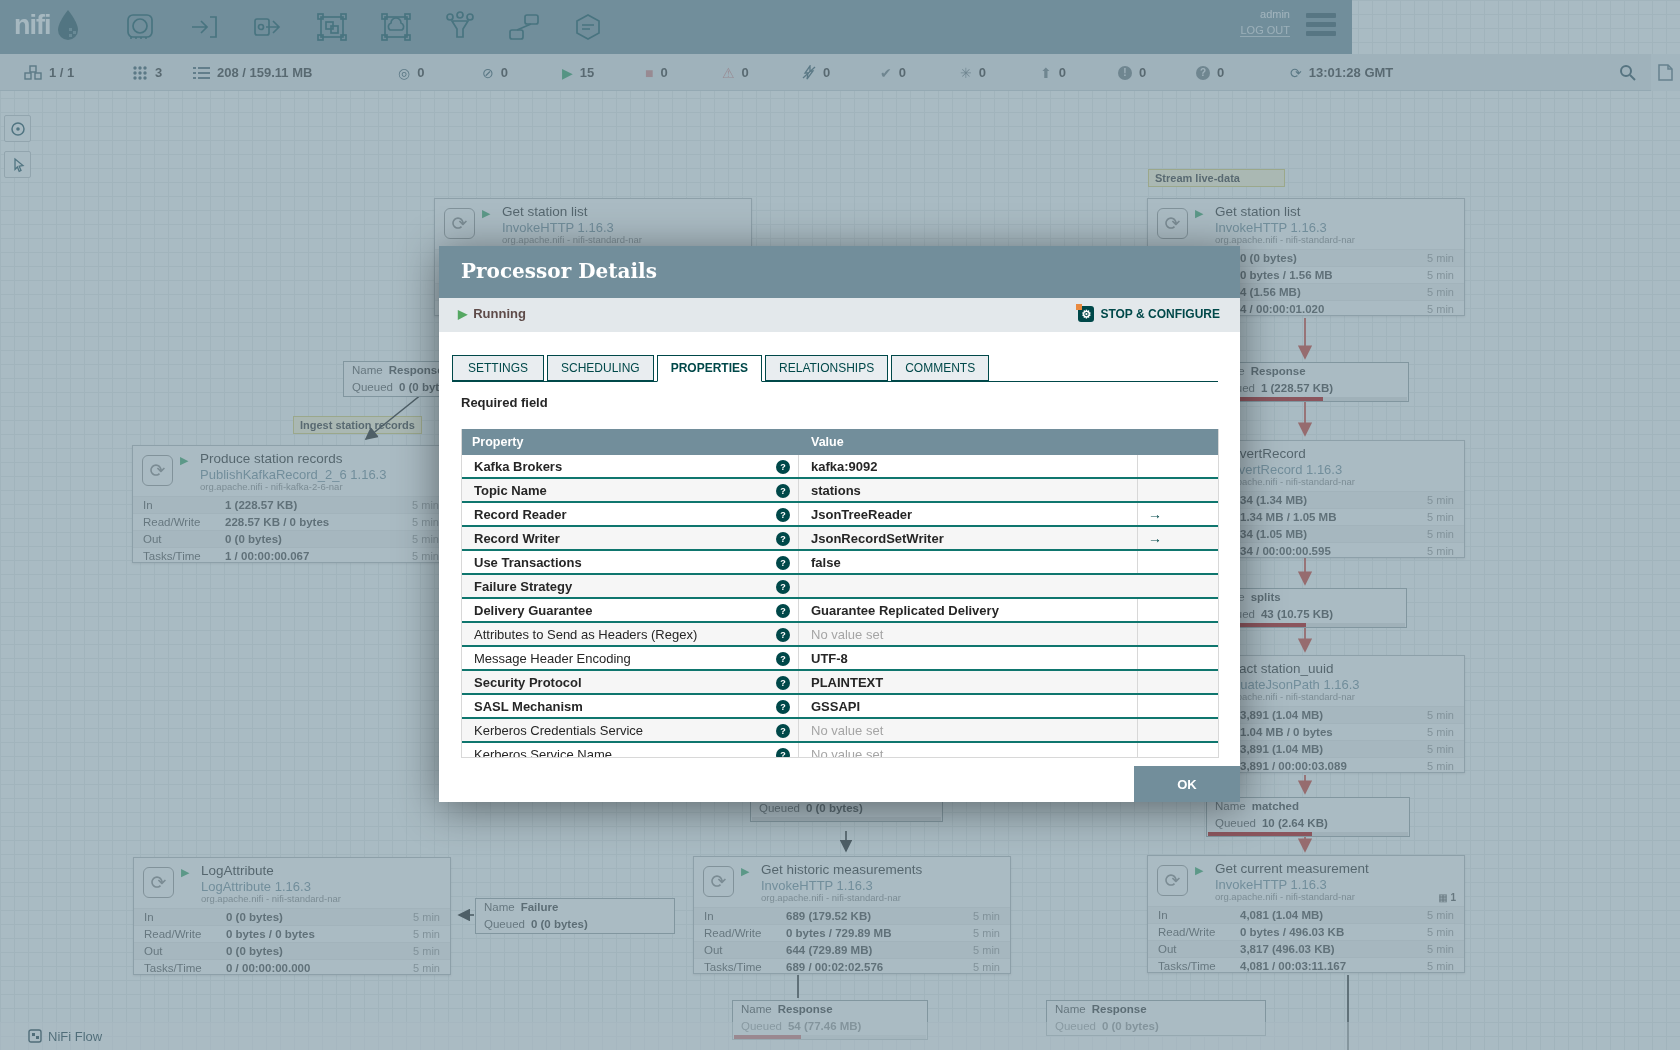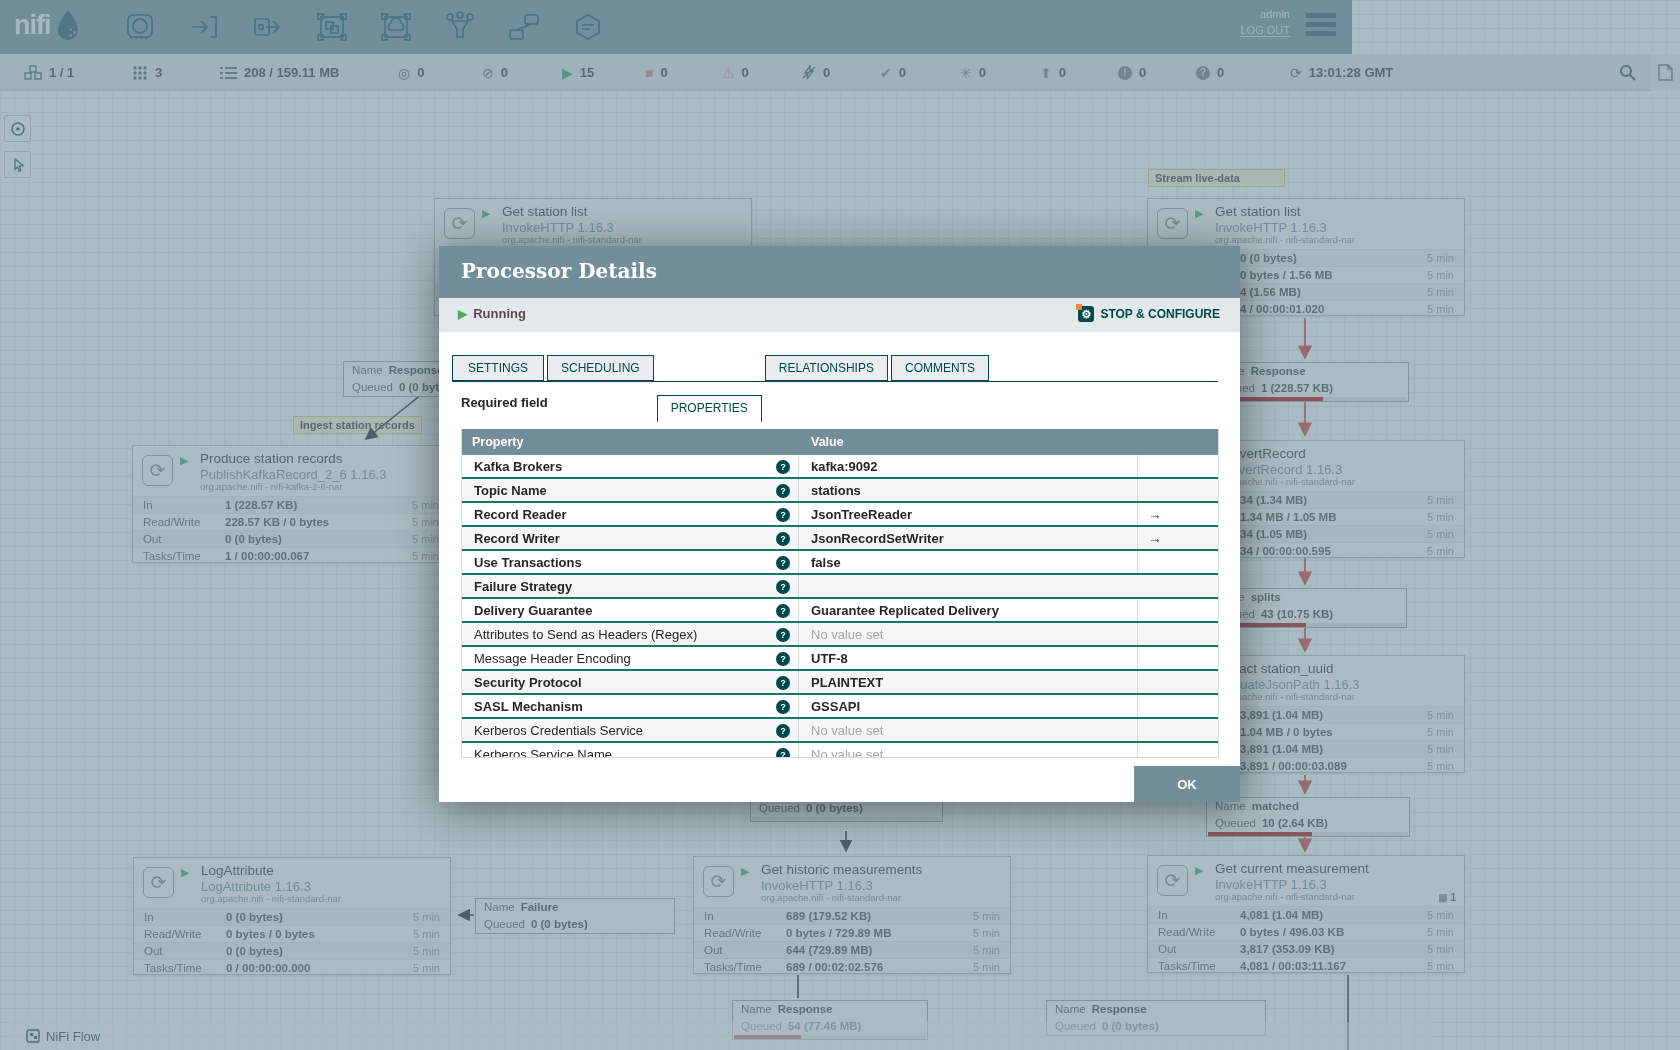--- a/index.html
+++ b/index.html
@@ -65,22 +65,22 @@
     font-size:11.5px; z-index:4; overflow:hidden; }
   .conn .crow { height:17px; line-height:17px; padding:0 8px; white-space:nowrap; }
   .conn .crow b { margin-left:6px; color:#3c3c3c; }
   .conn .crow span { color:#555; }
   .qbar { position:relative; height:4px; background:#e6e6e6; margin:0 1px; }
   .qfill { position:absolute; left:0; top:0; height:4px; background:#b10000; }
 
   .palette-btn { position:absolute; width:27px; height:27px; background:#fbfcfc; border:1px solid #c2c8cb;
     border-radius:2px; z-index:4; display:flex; align-items:center; justify-content:center; cursor:pointer; }
 
-  #breadcrumb { position:absolute; left:12px; bottom:0; width:1420px; height:28px;
-    background:rgba(255,255,255,.5); z-index:5; display:flex; align-items:center; padding-left:14px; gap:6px; }
+  #breadcrumb { position:absolute; left:0; bottom:0; width:1420px; height:28px;
+    background:rgba(255,255,255,.5); z-index:5; display:flex; align-items:center; padding-left:28px; gap:6px; }
   #breadcrumb span { font-size:13px; color:#1f3d46; }
 
   
   #dim { position:absolute; inset:0; background:rgba(114,142,155,.6); z-index:10; }
 
   
   #modal { position:absolute; left:439px; top:246px; width:801px; height:556px; background:#fff;
     z-index:20; box-shadow:0 6px 40px rgba(0,0,0,.45); }
   .m-titlebar { position:absolute; left:0; top:0; width:100%; height:52px; background:#728e9b; }
   .m-title { position:absolute; left:22px; top:13px; color:#fff; font-size:20px; font-weight:bold;
@@ -91,21 +91,21 @@
   .m-action { position:absolute; right:20px; top:8px; font-size:12px; font-weight:bold; color:#004849;
     display:flex; align-items:center; gap:6px; cursor:pointer; }
   .gear-badge { position:relative; width:16px; height:16px; background:#004849; border-radius:3px;
     color:#fff; font-size:11px; display:flex; align-items:center; justify-content:center; }
   .gear-badge::after { content:""; position:absolute; left:-2px; top:-2px; width:6px; height:6px; background:#e98a40; }
 
   .m-tabs { position:absolute; left:13px; top:109px; width:766px; height:27px;
     border-bottom:1px solid #004849; display:flex; gap:3px; }
   .m-tab { height:26px; line-height:24px; padding:0 13px; min-width:92px; text-align:center;
     background:#e9edf0; border:1px solid #004849; font-size:12px; color:#004849; font-weight:500; cursor:pointer; }
-  .m-tab.active { background:#fff; font-weight:normal; border-bottom:1px solid #fff; height:27px; margin-bottom:-1px;margin-top:40px; }
+  .m-tab.active { background:#fff; font-weight:bold; border-bottom:1px solid #fff; height:27px; margin-bottom:-1px; }
 
   .m-required { position:absolute; left:22px; top:149px; font-size:13px; font-weight:bold; color:#262626; }
 
   .ptable { position:absolute; left:22px; top:183px; width:758px; height:329px; overflow:hidden;
     border:1px solid #d8d8d8; border-top:none; }
   .thead { display:flex; height:26px; line-height:26px; background:#728e9b; color:#fff;
     font-size:12.5px; font-weight:bold; }
   .thead .h1 { width:337px; padding-left:10px; }
   .thead .h2 { flex:1; padding-left:12px; }
   .trow { display:flex; height:24px; line-height:23px; font-size:13px; border-bottom:2px solid #0f766e; background:#fff; }
@@ -316,21 +316,21 @@
         <span class="v">4,081 (1.04 MB)</span>
         <span class="t">5 min</span>
       </div>
     <div class="stat">
         <span class="k">Read/Write</span>
         <span class="v">0 bytes / 496.03 KB</span>
         <span class="t">5 min</span>
       </div>
     <div class="stat">
         <span class="k">Out</span>
-        <span class="v">3,817 (353.09 KB)</span>
+        <span class="v">3,817 (496.03 KB)</span>
         <span class="t">5 min</span>
       </div>
     <div class="stat">
         <span class="k">Tasks/Time</span>
         <span class="v">4,081 / 00:03:11.167</span>
         <span class="t">5 min</span>
       </div>
   </div>
 
   <div class="proc" style="left:693px; top:856px;">
@@ -565,21 +565,21 @@
             <circle cx="3" cy="8" r="1.7"></circle>
             <circle cx="8" cy="8" r="1.7"></circle>
             <circle cx="13" cy="8" r="1.7"></circle>
             <circle cx="3" cy="13" r="1.7"></circle>
             <circle cx="8" cy="13" r="1.7"></circle>
             <circle cx="13" cy="13" r="1.7"></circle>
           </g>
         </svg>
       <span class="sb-val">3</span>
       </span>
-    <span class="sb-item" style="left:220px">
+    <span class="sb-item" style="left:193px">
       <svg width="17" height="14" viewBox="0 0 17 14">
           <g stroke="#3b5a66" stroke-width="1.8">
             <line x1="0" y1="2" x2="3" y2="2"></line>
             <line x1="5" y1="2" x2="17" y2="2"></line>
             <line x1="0" y1="7" x2="3" y2="7"></line>
             <line x1="5" y1="7" x2="17" y2="7"></line>
             <line x1="0" y1="12" x2="3" y2="12"></line>
             <line x1="5" y1="12" x2="17" y2="12"></line>
           </g>
         </svg>

